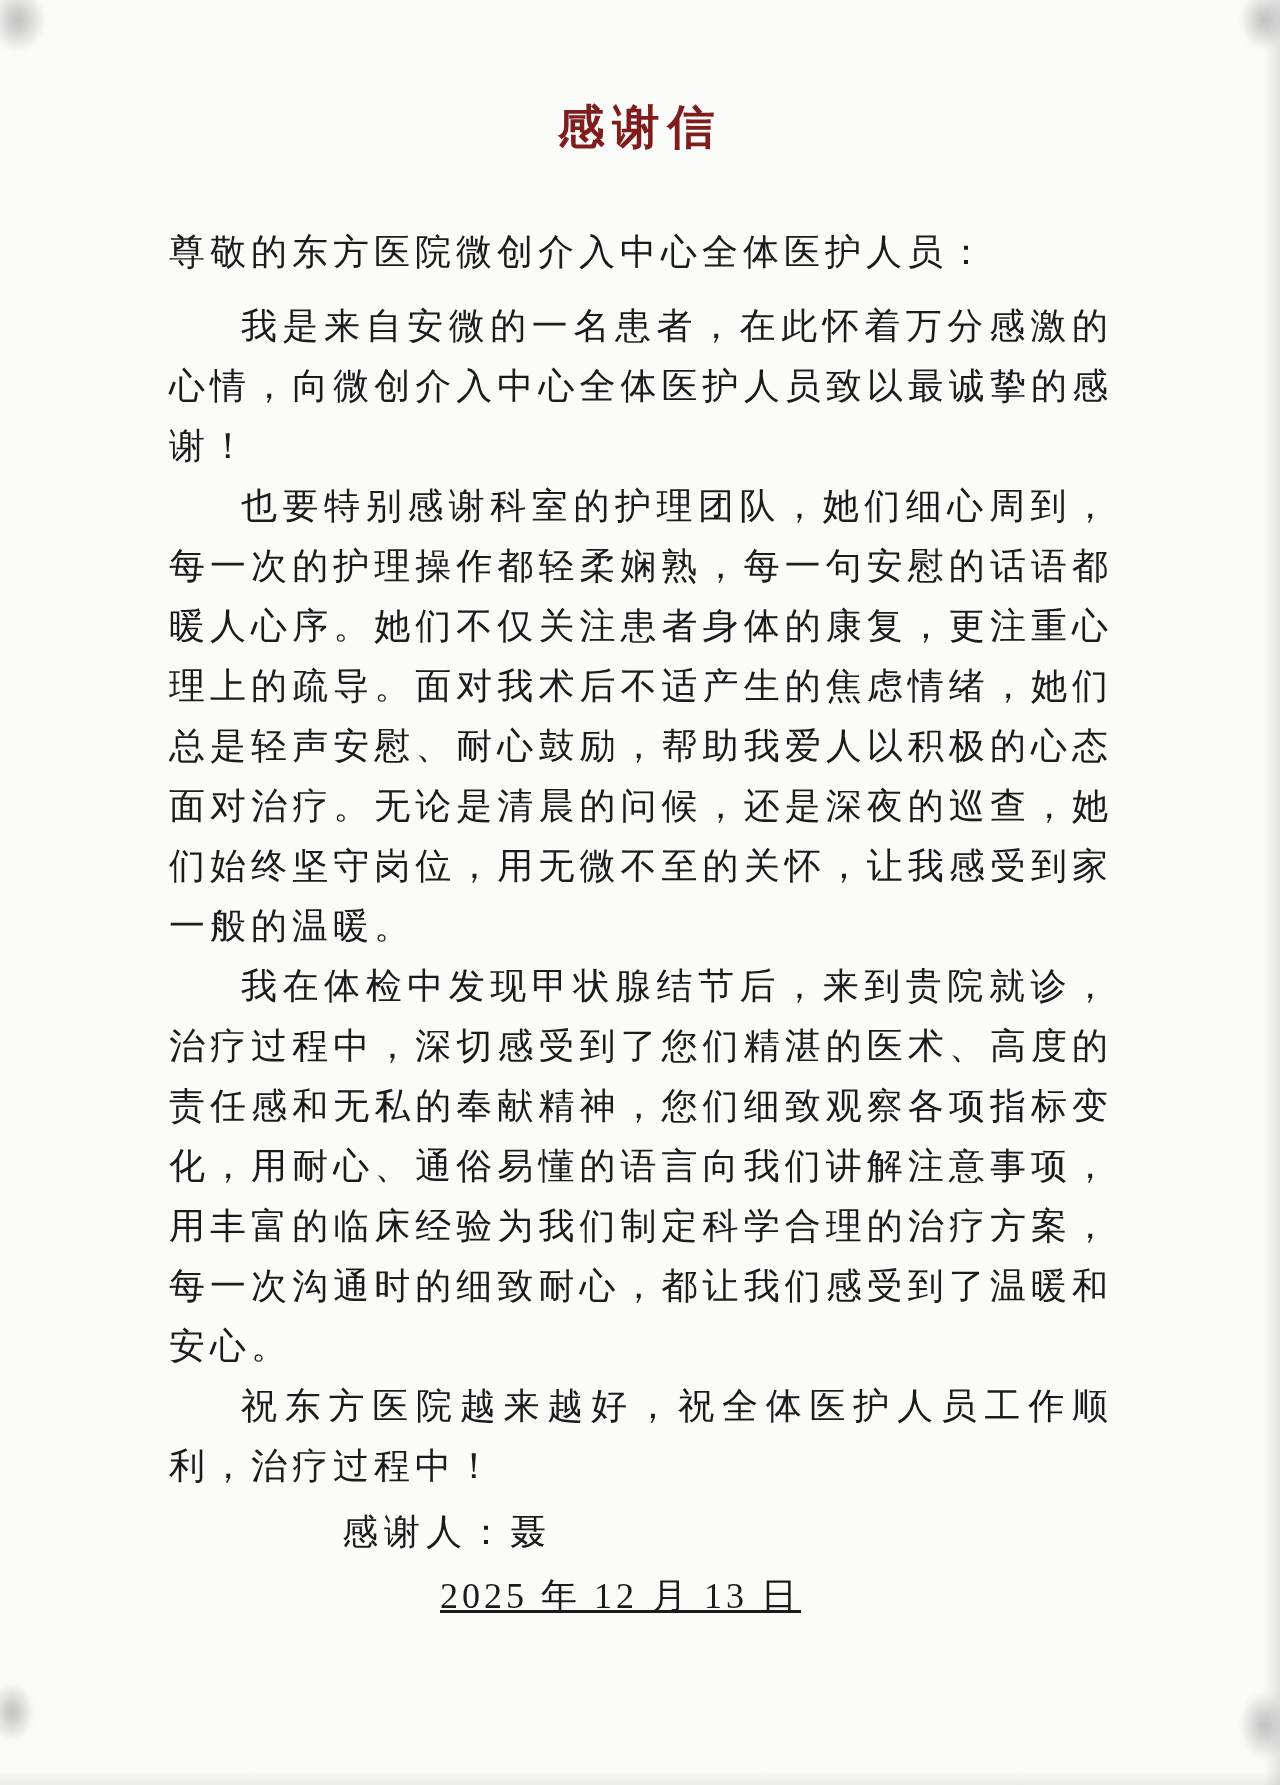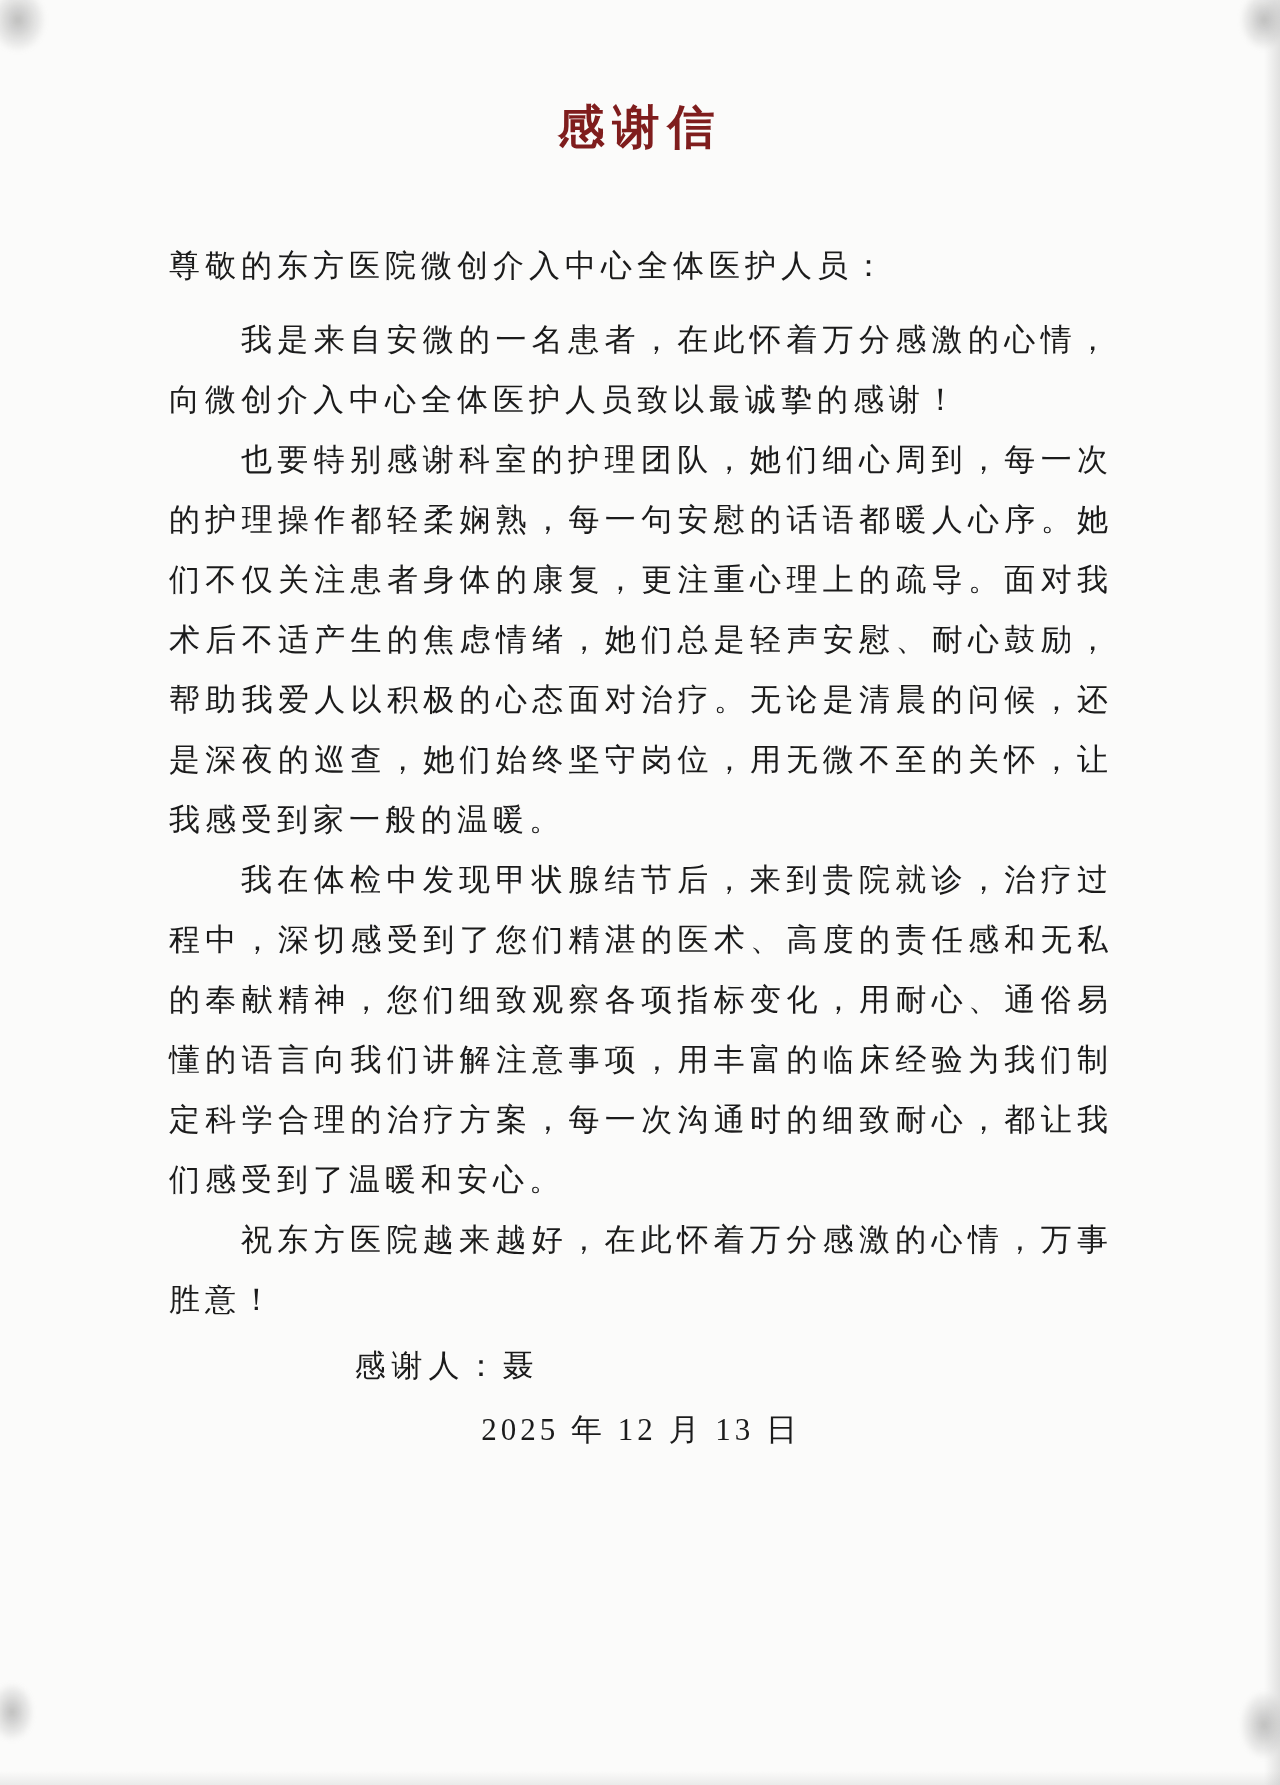--- a/index.html
+++ b/index.html
@@ -51,24 +51,24 @@
     margin: 0;
     text-align: center;
     font-size: 47px;
     font-weight: bold;
     letter-spacing: 8px;
     color: #7f1d1d;
   }
 
   .body {
     position: absolute;
-    top: 236px;
+    top: 222px;
     left: 169px;
     width: 944px;
-    font-size: 31px;
+    font-size: 36px;
     line-height: 60px;
     letter-spacing: 5px;
     text-align: justify;
     text-justify: inter-ideograph;
   }
   .body p {
     margin: 0;
   }
   .salutation {
     margin-bottom: 14px !important;
@@ -81,37 +81,38 @@
     margin-top: 6px !important;
     text-align: center;
     padding-right: 388px;
     letter-spacing: 6px;
   }
   .date {
     margin-top: 4px !important;
     text-align: right;
     padding-right: 312px;
     letter-spacing: 4px;
+    text-decoration: underline;
   }
 </style>
 </head>
 <body>
 
 <div class="page">
   <div class="artifact tl"></div>
   <div class="artifact tr"></div>
   <div class="artifact bl"></div>
   <div class="artifact br"></div>
   <div class="edge-right"></div>
   <div class="edge-bottom"></div>
 
   <h1 class="title">感谢信</h1>
 
   <div class="body">
     <p class="salutation">尊敬的东方医院微创介入中心全体医护人员：</p>
     <p class="para">我是来自安微的一名患者，在此怀着万分感激的心情，向微创介入中心全体医护人员致以最诚挚的感谢！</p>
     <p class="para">也要特别感谢科室的护理团队，她们细心周到，每一次的护理操作都轻柔娴熟，每一句安慰的话语都暖人心序。她们不仅关注患者身体的康复，更注重心理上的疏导。面对我术后不适产生的焦虑情绪，她们总是轻声安慰、耐心鼓励，帮助我爱人以积极的心态面对治疗。无论是清晨的问候，还是深夜的巡查，她们始终坚守岗位，用无微不至的关怀，让我感受到家一般的温暖。</p>
     <p class="para">我在体检中发现甲状腺结节后，来到贵院就诊，治疗过程中，深切感受到了您们精湛的医术、高度的责任感和无私的奉献精神，您们细致观察各项指标变化，用耐心、通俗易懂的语言向我们讲解注意事项，用丰富的临床经验为我们制定科学合理的治疗方案，每一次沟通时的细致耐心，都让我们感受到了温暖和安心。</p>
-    <p class="para">祝东方医院越来越好，在此怀着万分感激的心情，万事胜意！</p>
+    <p class="para">祝东方医院越来越好，祝全体医护人员工作顺利，治疗过程中！</p>
     <p class="signature">感谢人：聂</p>
     <p class="date">2025 年 12 月 13 日</p>
   </div>
 </div>
 
 </body></html>

